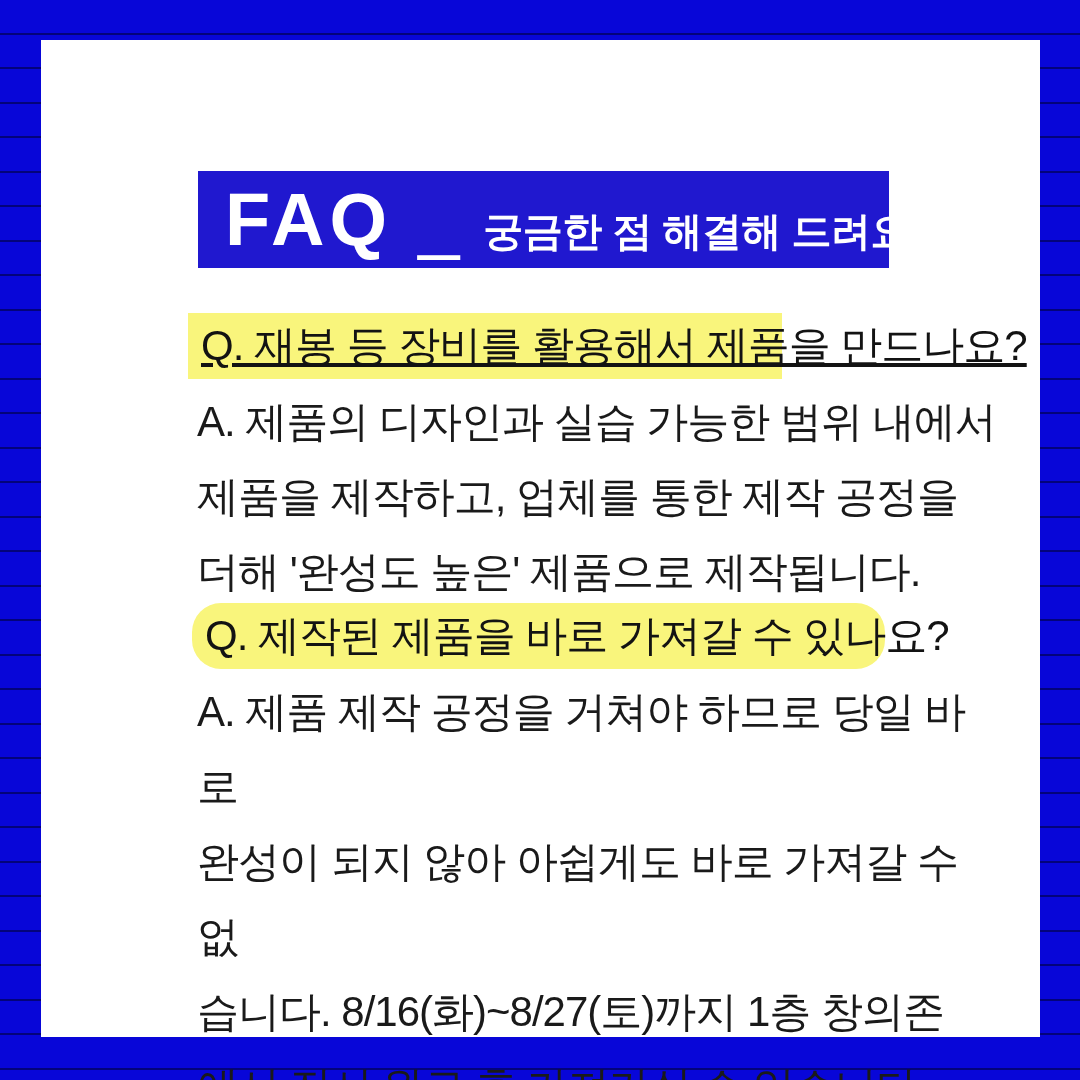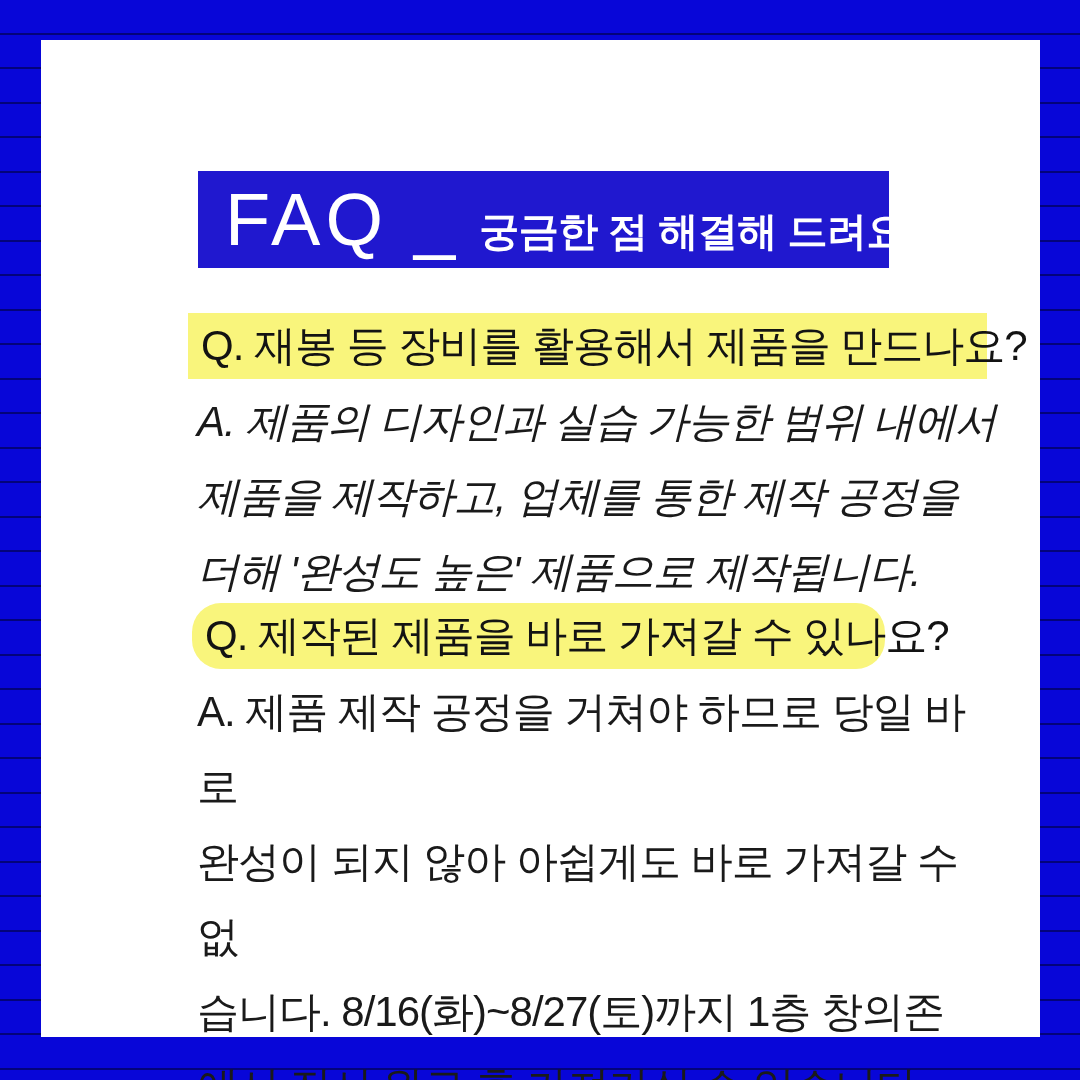--- a/index.html
+++ b/index.html
@@ -39,21 +39,21 @@
     width: 691px;
     height: 97px;
     background: #2018cf;
     display: flex;
     align-items: baseline;
     padding-left: 27px;
     white-space: nowrap;
   }
   .faq-title {
     font-size: 74px;
-    font-weight: 400;
+    font-weight: 700;
     line-height: 97px;
     color: #ffffff;
     letter-spacing: 5px;
   }
   .faq-separator {
     font-size: 74px;
     font-weight: 400;
     color: #ffffff;
     margin-left: 26px;
     margin-right: 24px;
@@ -71,33 +71,33 @@
     height: 66px;
     line-height: 66px;
     background: #f9f57c;
     color: #131313;
     font-size: 42px;
     font-weight: 500;
     padding-left: 13px;
     letter-spacing: -1px;
     white-space: nowrap;
   }
-  .q1 { left: 147px; top: 273px; width: 799px; }
+  .q1 { left: 147px; top: 273px; width: 594px; text-decoration: underline; }
   .q2 { left: 151px; top: 563px; width: 693px; border-radius: 29px; }
 
   .answer {
     position: absolute;
     color: #1a1a1a;
     font-size: 42px;
     font-weight: 500;
     line-height: 75px;
     letter-spacing: -1px;
     white-space: pre-line;
   }
-  .a1 { left: 156px; top: 344px; width: 800px; font-style: italic; }
+  .a1 { left: 156px; top: 344px; width: 800px; }
   .a2 { left: 156px; top: 634px; width: 800px; }
 </style>
 </head>
 <body>
 
 <div class="canvas">
   <div class="card">
 
     <div class="banner">
       <span class="faq-title">FAQ</span>

